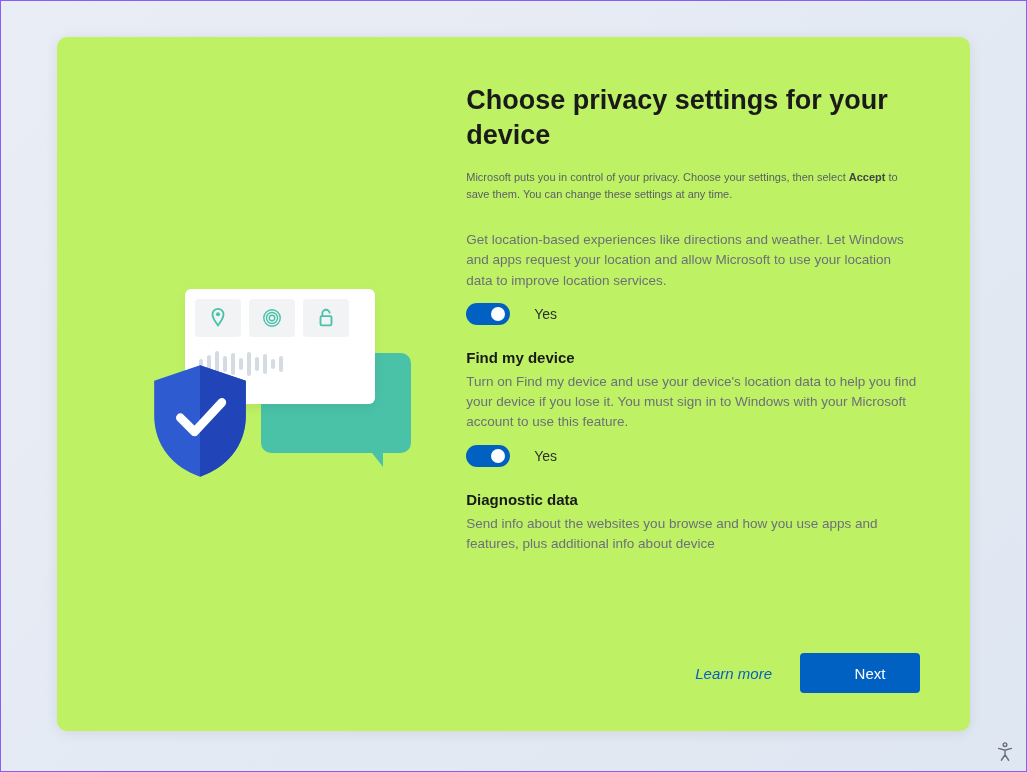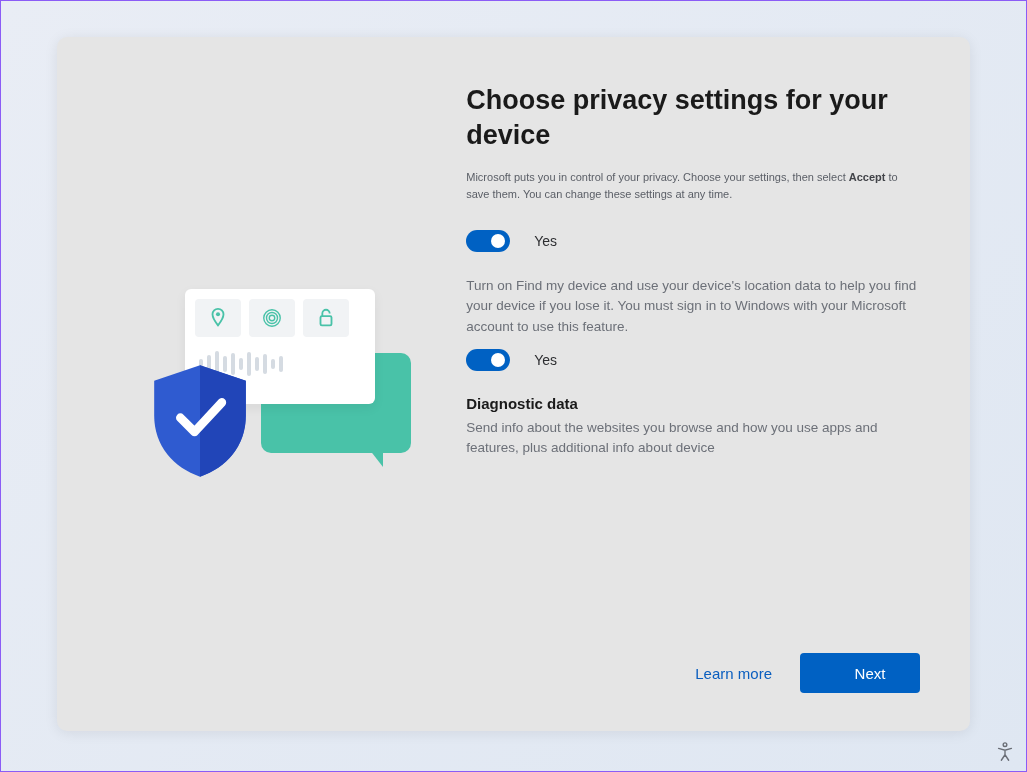--- a/index.html
+++ b/index.html
@@ -12,21 +12,21 @@
     border: 1px solid #8b5cf6;
     position: relative;
     overflow: hidden;
   }
   .card {
     position: absolute;
     top: 36px;
     left: 56px;
     right: 56px;
     bottom: 40px;
-    background: #e5e5e5;
+    background: #bef264;
     border-radius: 10px;
     box-shadow: 0 2px 14px rgba(0,0,0,0.08);
     display: flex;
     padding: 46px 50px 38px 38px;
   }
   .illustration-pane {
     width: 45%;
     display: flex;
     align-items: center;
     justify-content: center;
@@ -167,20 +167,21 @@
     display: flex;
     justify-content: flex-end;
     align-items: center;
     gap: 28px;
     padding-top: 20px;
   }
   .learn-more {
     font-size: 15px;
     color: #0a5ebf;
     cursor: pointer;
+    font-style: italic;
   }
   .next-btn {
     min-width: 120px;
     height: 40px;
     background: #0061c3;
     color: #fff;
     border: none;
     border-radius: 4px;
     font-size: 15px;
     cursor: pointer;
@@ -248,27 +249,29 @@
 
   <div class="content-pane">
     <h1 class="page-title">Choose privacy settings for your device</h1>
     <p class="page-subtitle">
       <span>Microsoft puts you in control of your privacy. Choose your settings, then select </span><b>Accept</b><span> to save them. You can change these settings at any time.</span>
     </p>
 
     <div class="settings-scroll">
 
       <div class="setting-block">
+        <div class="setting-desc">Get location-based experiences like directions and weather. Let Windows and apps request your location and allow Microsoft to use your location data to improve location services.</div>
         <div class="toggle-row">
           <div class="toggle"></div>
           <span class="toggle-label">Yes</span>
         </div>
       </div>
 
       <div class="setting-block">
+        <div class="setting-title">Find my device</div>
         <div class="setting-desc">Turn on Find my device and use your device's location data to help you find your device if you lose it. You must sign in to Windows with your Microsoft account to use this feature.</div>
         <div class="toggle-row">
           <div class="toggle"></div>
           <span class="toggle-label">Yes</span>
         </div>
       </div>
 
       <div class="setting-block">
         <div class="setting-title">Diagnostic data</div>
         <div class="setting-desc">Send info about the websites you browse and how you use apps and features, plus additional info about device</div>

